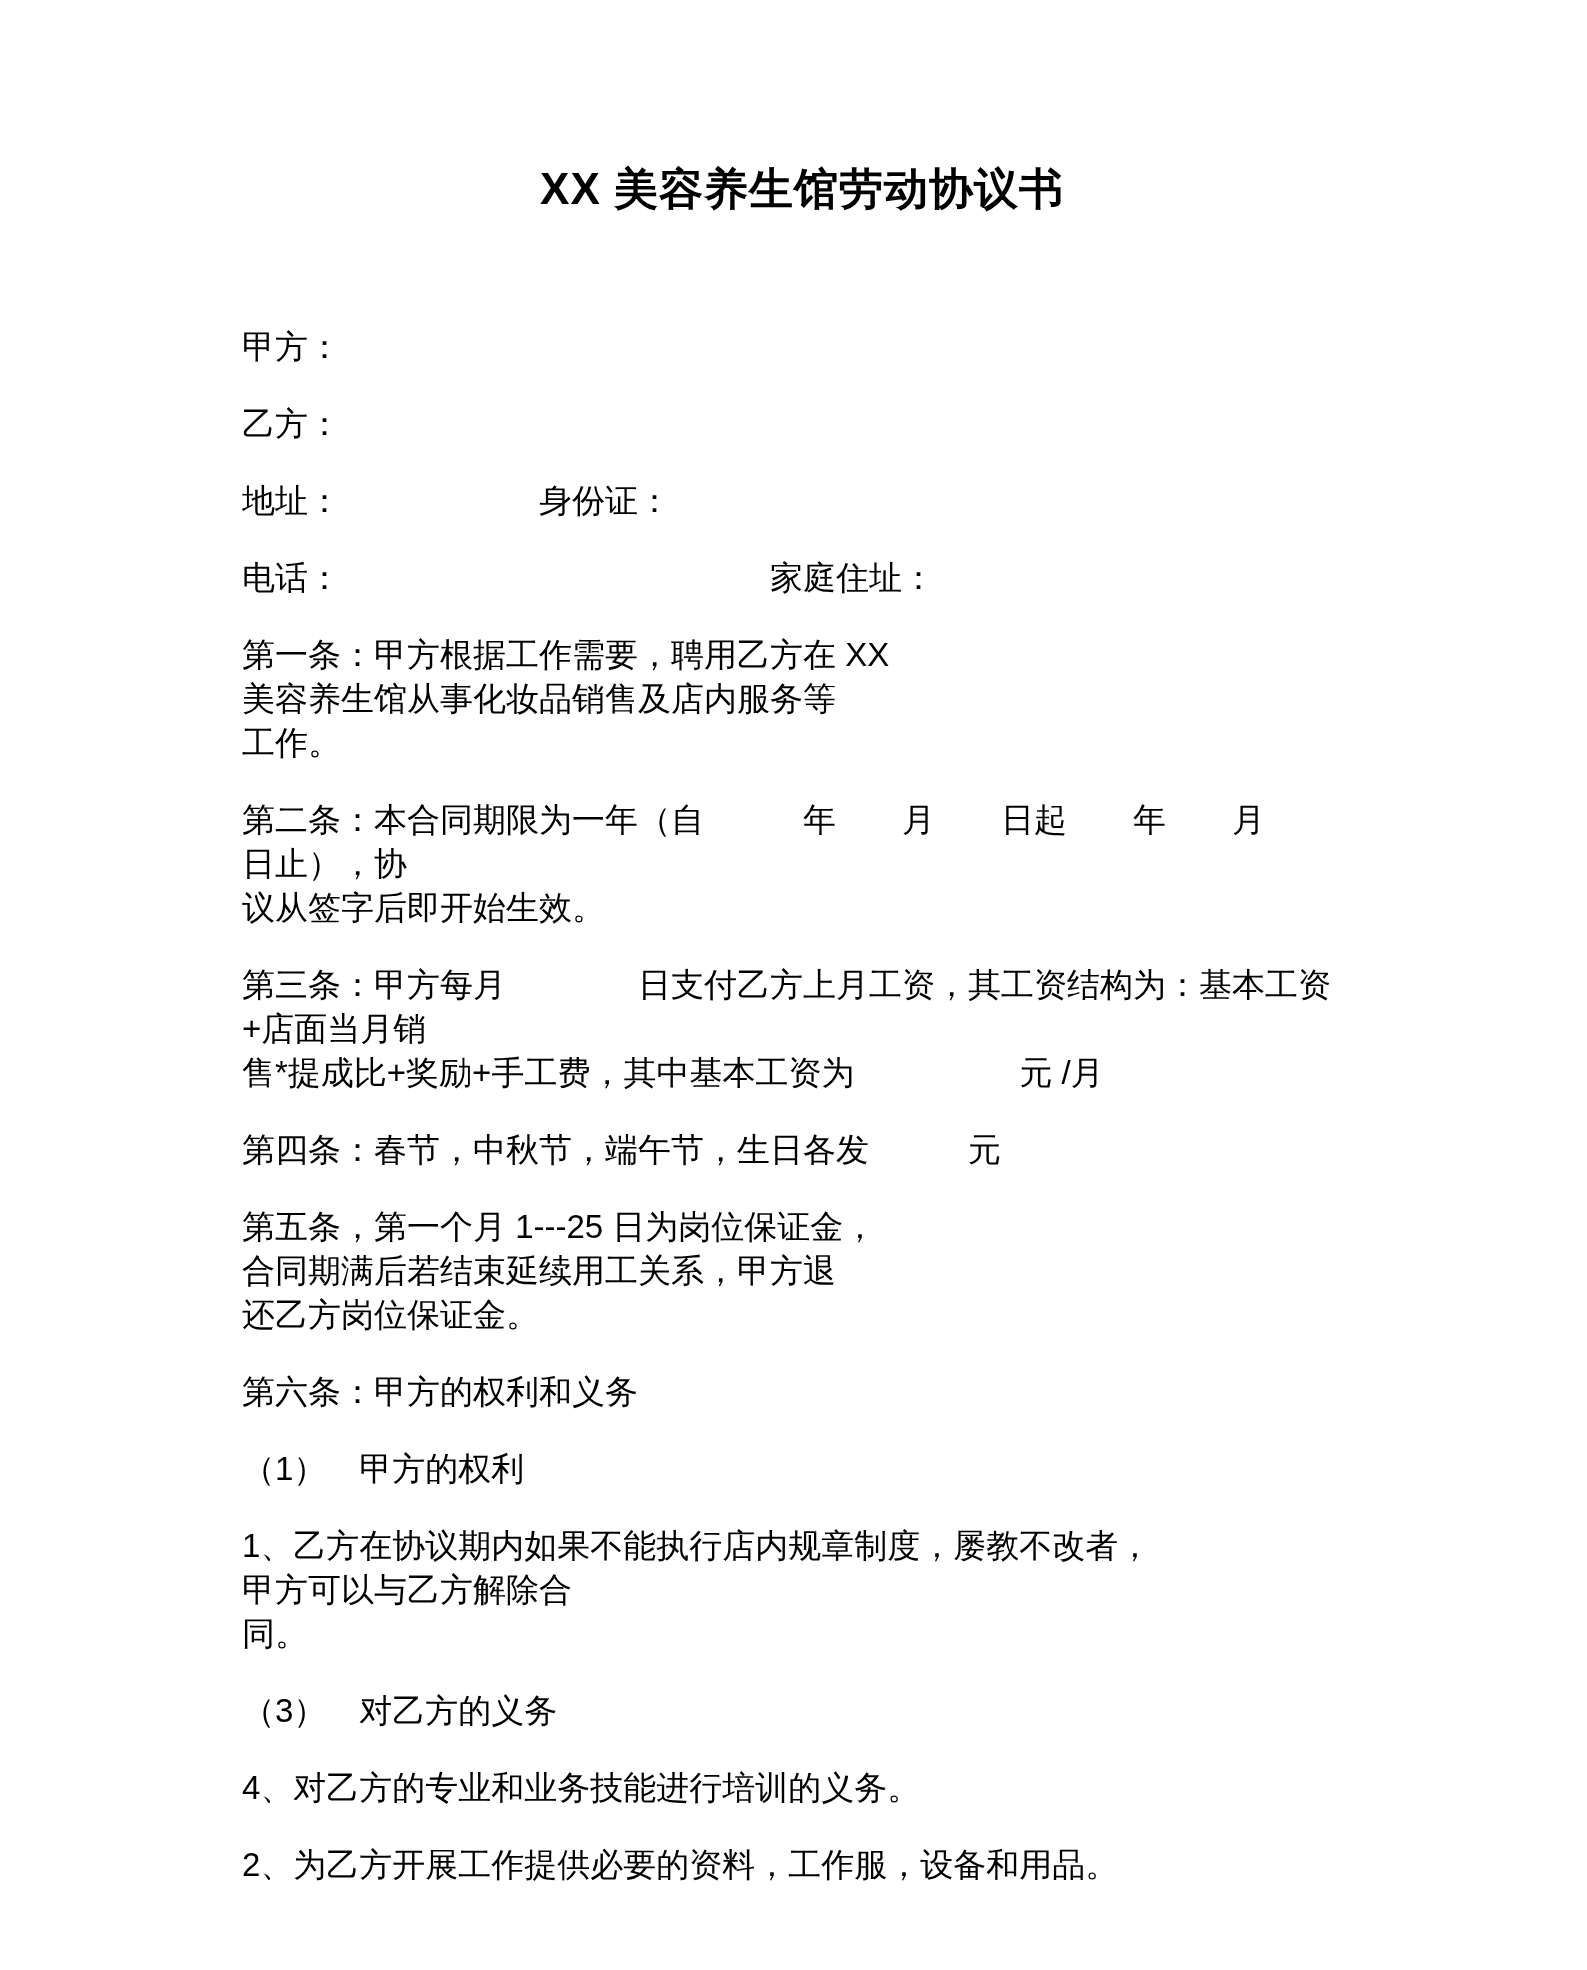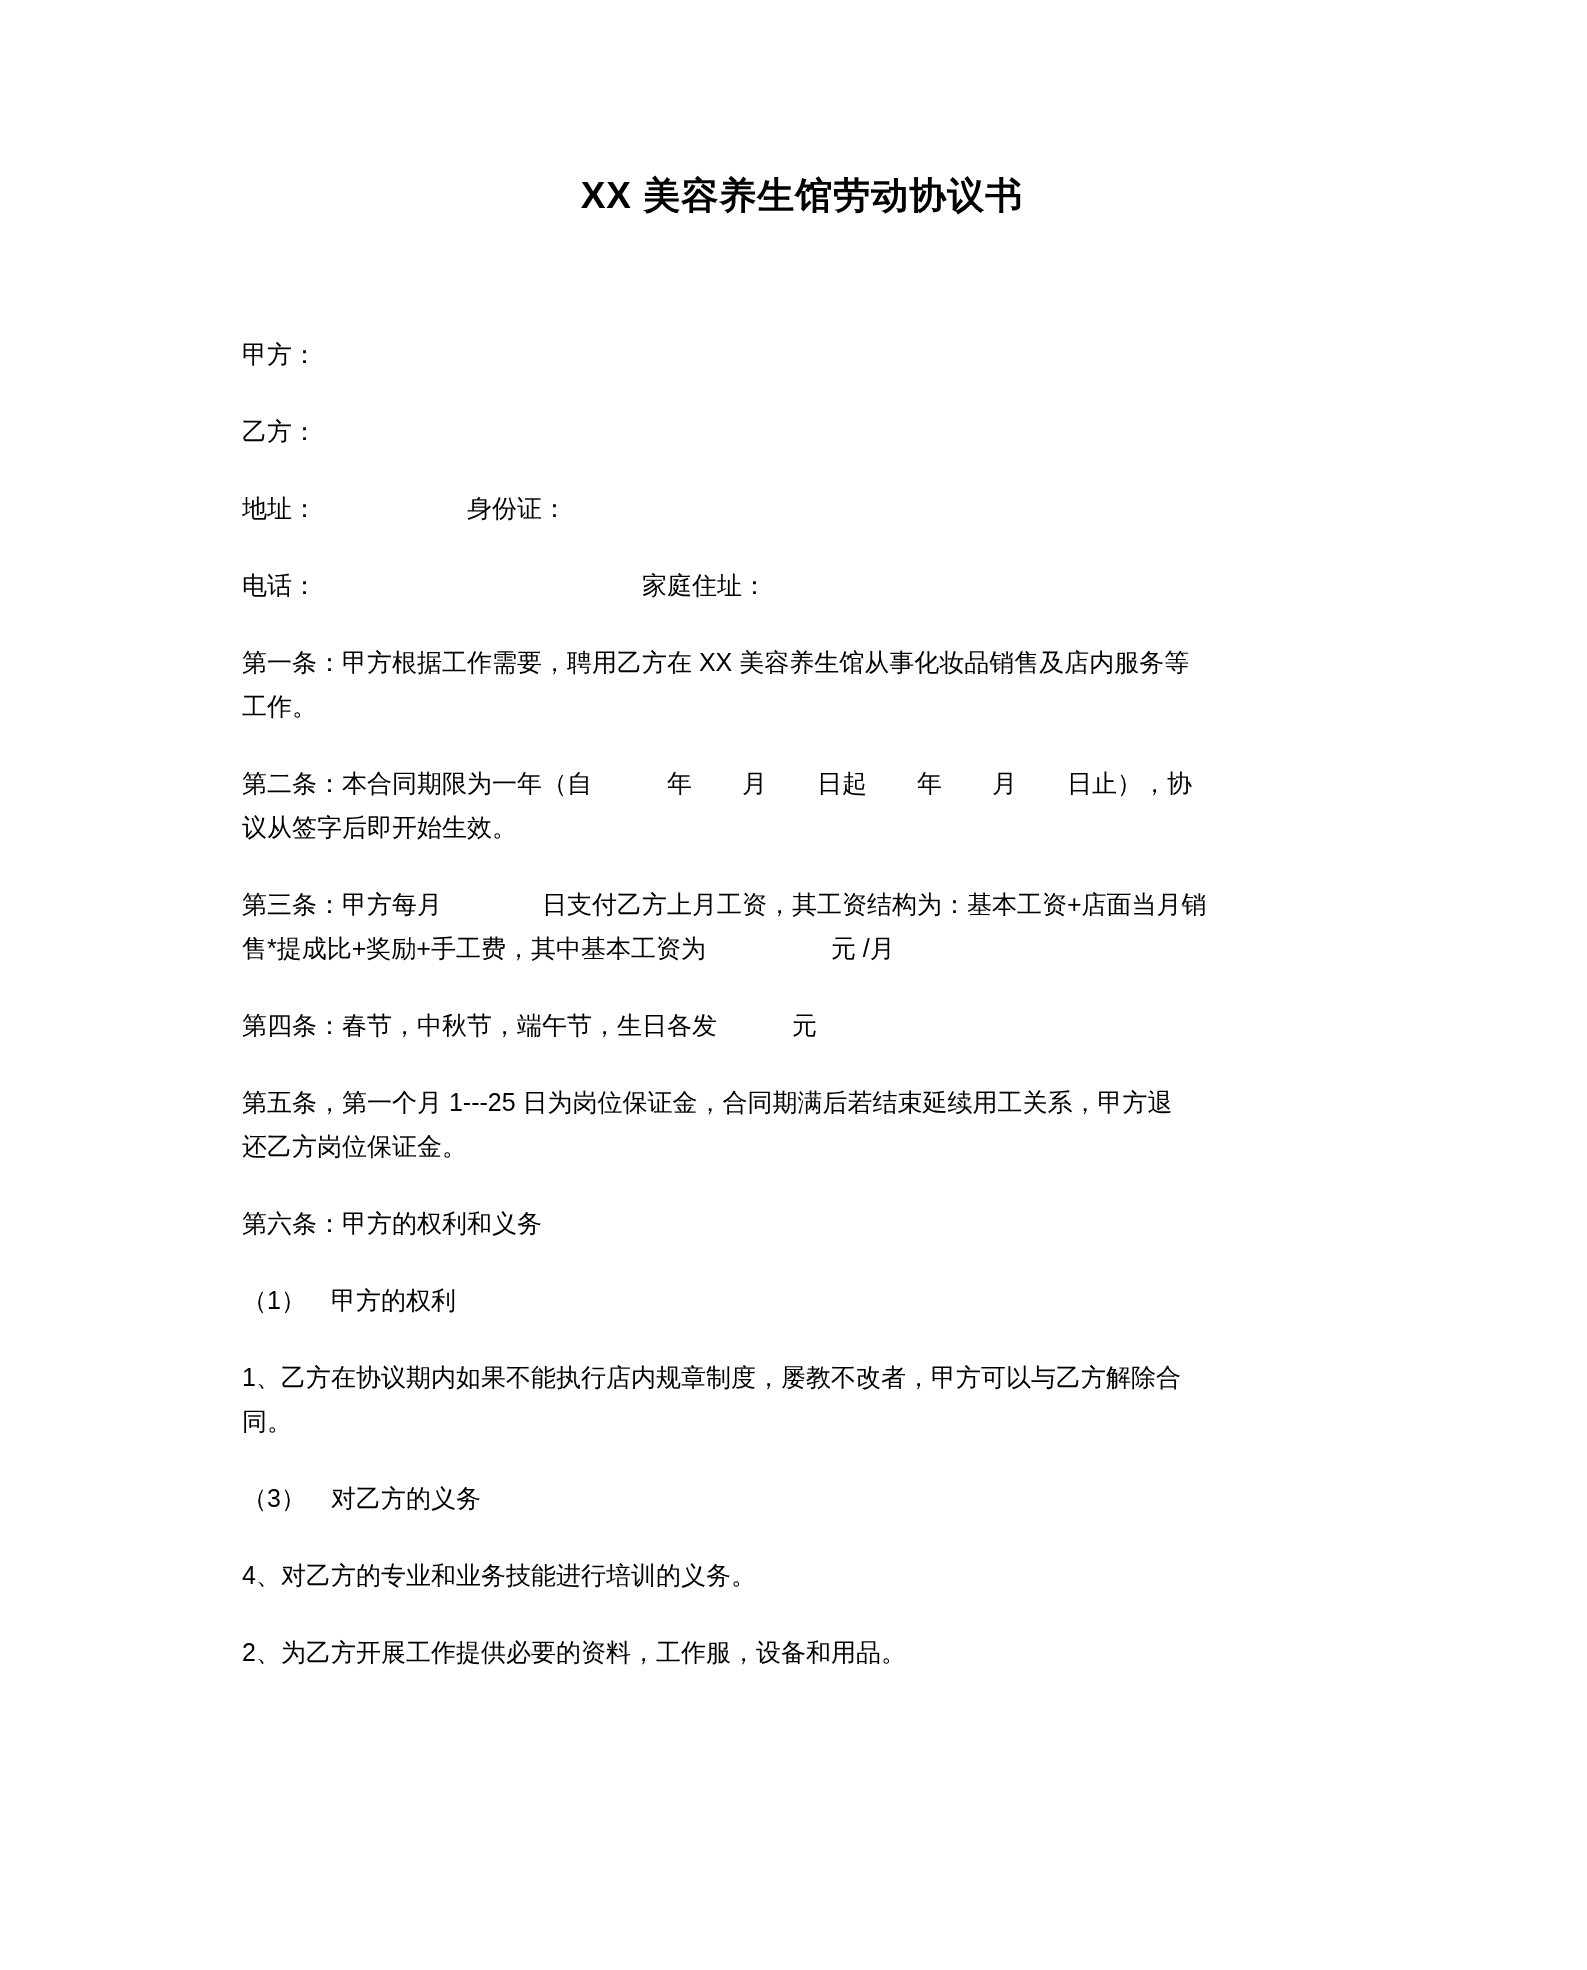--- a/index.html
+++ b/index.html
@@ -15,31 +15,31 @@
     font-family: "Liberation Sans", "DejaVu Sans", sans-serif;
   }
   .page {
     box-sizing: border-box;
     width: 1587px;
     height: 1970px;
     padding: 155px 225px 0 242px;
     background: #ffffff;
   }
   .doc-title {
-    margin: 10px 0 105px 0;
-    font-size: 37px;
+    margin: 3px 0 105px 0;
+    font-size: 44px;
     font-weight: bold;
     line-height: 62px;
     text-align: center;
     letter-spacing: 1px;
     white-space: pre-wrap;
   }
   .para {
     margin: 0 17px 33px 0;
-    font-size: 25px;
+    font-size: 33px;
     font-weight: normal;
     line-height: 44px;
     white-space: pre-wrap;
     word-break: keep-all;
   }
 </style>
 </head>
 <body>
 
 <div class="page">

